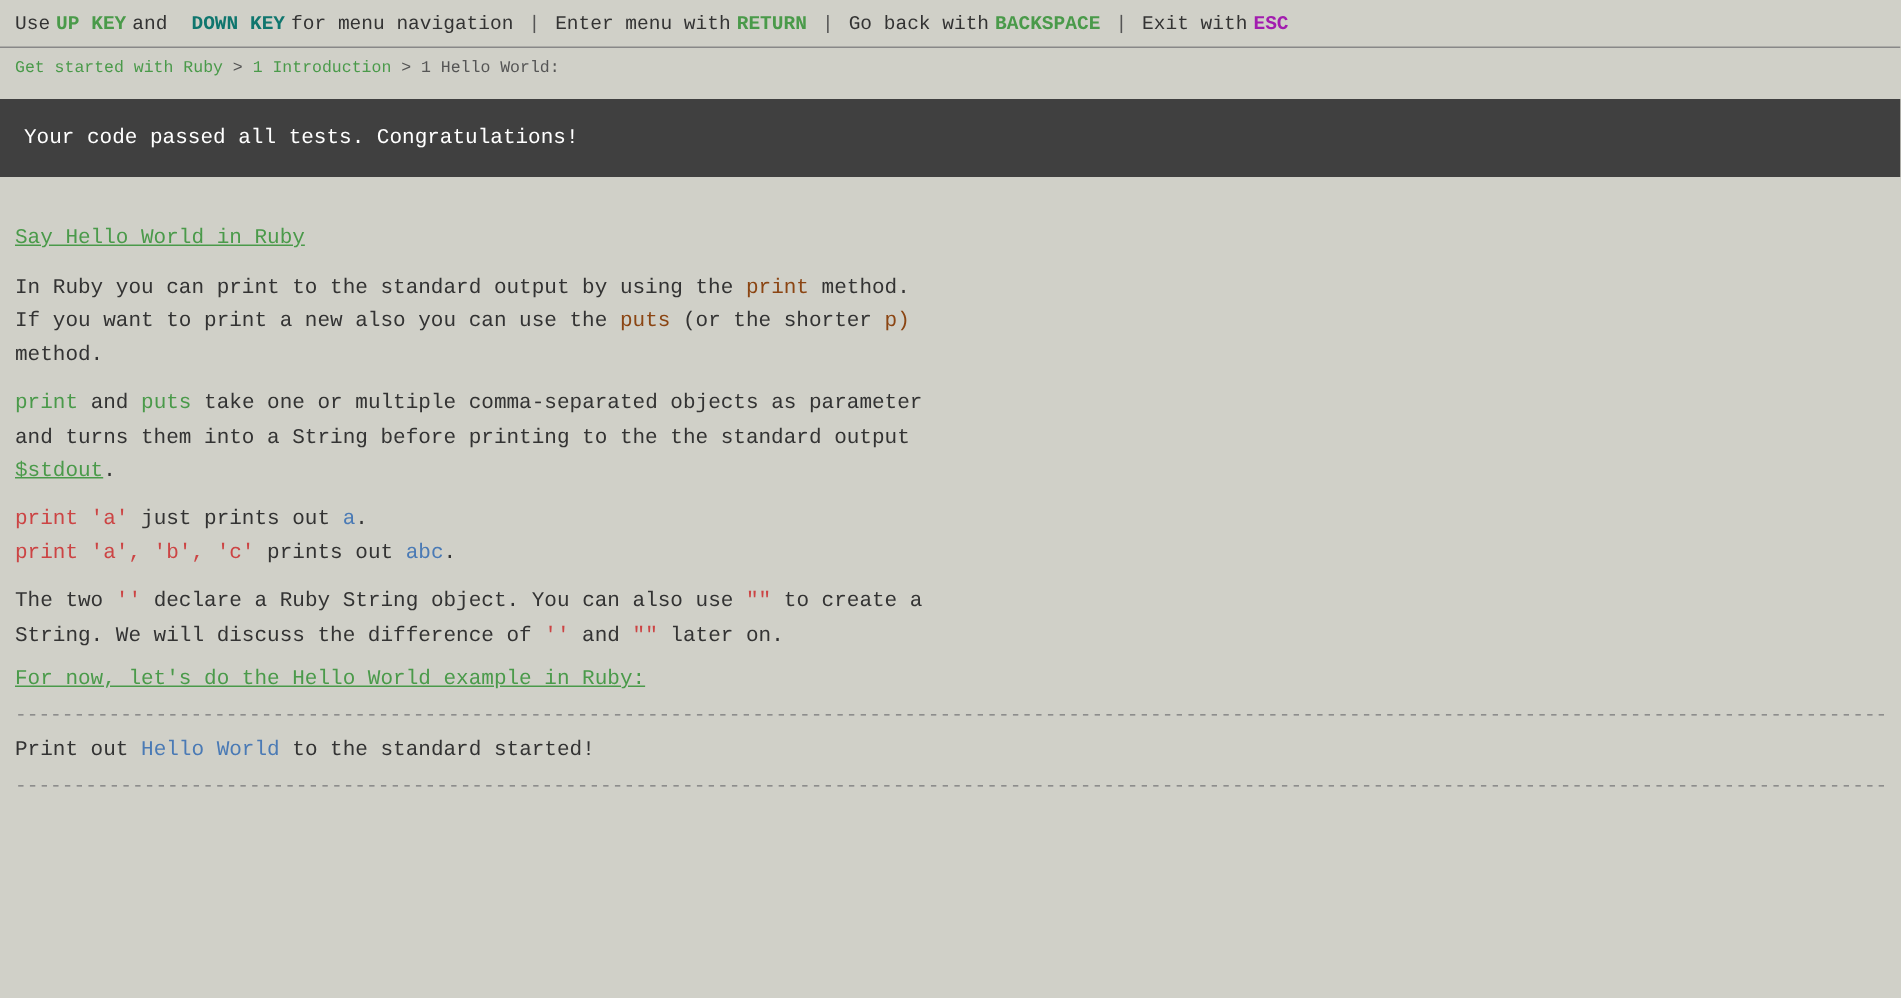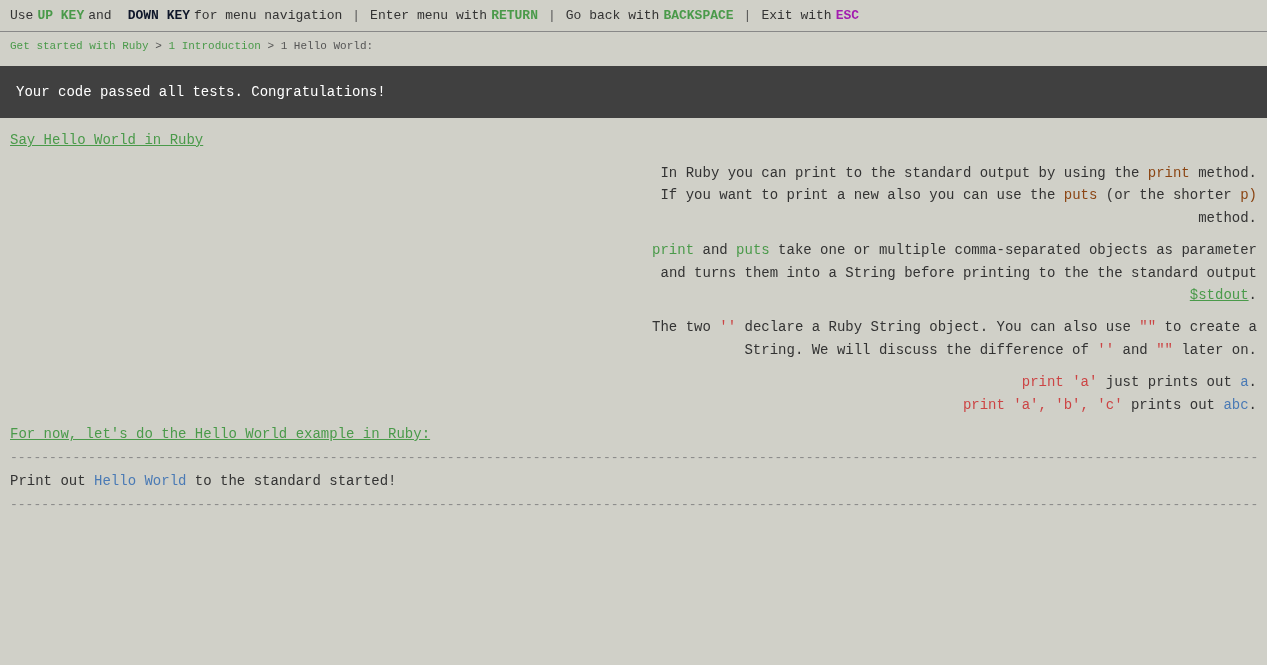--- a/index.html
+++ b/index.html
@@ -22,21 +22,21 @@
       padding: 8px 10px;
       font-size: 13px;
       color: #333;
       display: flex;
       align-items: center;
       gap: 4px;
       flex-wrap: wrap;
     }
 
     #top-bar .key-up { color: #4a9a4a; font-weight: bold; }
-    #top-bar .key-down { color: #0f172a; font-weight: bold; padding-left: 12px; }
+    #top-bar .key-down { color: #0f766e; font-weight: bold; padding-left: 12px; }
     #top-bar .key-return { color: #4a9a4a; font-weight: bold; text-align: center; }
     #top-bar .key-backspace { color: #4a9a4a; font-weight: bold; }
     #top-bar .key-esc { color: #a21caf; font-weight: bold; }
     #top-bar .separator { color: #555; margin: 0 6px; }
 
     #divider-top {
       border: none;
       border-top: 1px solid #888;
       margin: 0;
     }
@@ -64,27 +64,27 @@
       padding: 8px 10px;
     }
 
     #lesson-title {
       color: #4a9a4a;
       text-decoration: underline;
       font-size: 14px;
       margin-bottom: 14px;
       display: inline-block;
       cursor: pointer;
+      margin-top: 19px;
     }
 
     .paragraph {
       color: #333;
       margin-bottom: 10px;
       line-height: 1.6;
-      text-align: right;
     }
 
     .inline-code {
       color: #8b4513;
       font-family: 'Courier New', Courier, monospace;
     }
 
     .inline-code-green {
       color: #4a9a4a;
       font-family: 'Courier New', Courier, monospace;
@@ -179,41 +179,41 @@
   <div class="paragraph">
     <span class="inline-code-green">print</span>
     <span> and </span>
     <span class="inline-code-green">puts</span>
     <span> take one or multiple comma-separated objects as parameter<br>and turns them into a String before printing to the the standard output</span>
     <br>
     <span class="inline-var link-green">$stdout</span><span>.</span>
   </div>
 
   <div class="paragraph">
+    <span class="inline-red">print 'a'</span>
+    <span> just prints out </span>
+    <span class="inline-code-blue">a</span><span>.</span>
+    <br>
+    <span class="inline-red">print 'a', 'b', 'c'</span>
+    <span> prints out </span>
+    <span class="inline-code-blue">abc</span><span>.</span>
+  </div>
+
+  <div class="paragraph">
     <span>The two</span>
     <span class="inline-red">''</span>
     <span>declare a Ruby String object. You can also use</span>
     <span class="inline-red">""</span>
     <span> to create a<br>String. We will discuss the difference of </span>
     <span class="inline-red">''</span>
     <span> and </span>
     <span class="inline-red">""</span>
     <span>later on.</span>
   </div>
 
-  <div class="paragraph">
-    <span class="inline-red">print 'a'</span>
-    <span> just prints out </span>
-    <span class="inline-code-blue">a</span><span>.</span>
-    <br>
-    <span class="inline-red">print 'a', 'b', 'c'</span>
-    <span> prints out </span>
-    <span class="inline-code-blue">abc</span><span>.</span>
-  </div>
-
   <div style="margin-bottom: 8px;">
     <span class="link-green">For now, let's do the Hello World example in Ruby:</span>
   </div>
 
   <div class="divider-dashes" id="dashes1">--------------------------------------------------------------------------------------------------------------------------------------------------------------------------------------------------------------------------------------------------------------------</div>
 
   <div class="task-line">
     <span>Print out</span>
     <span class="inline-code-blue">Hello World</span>
     <span>to the standard started!</span>

